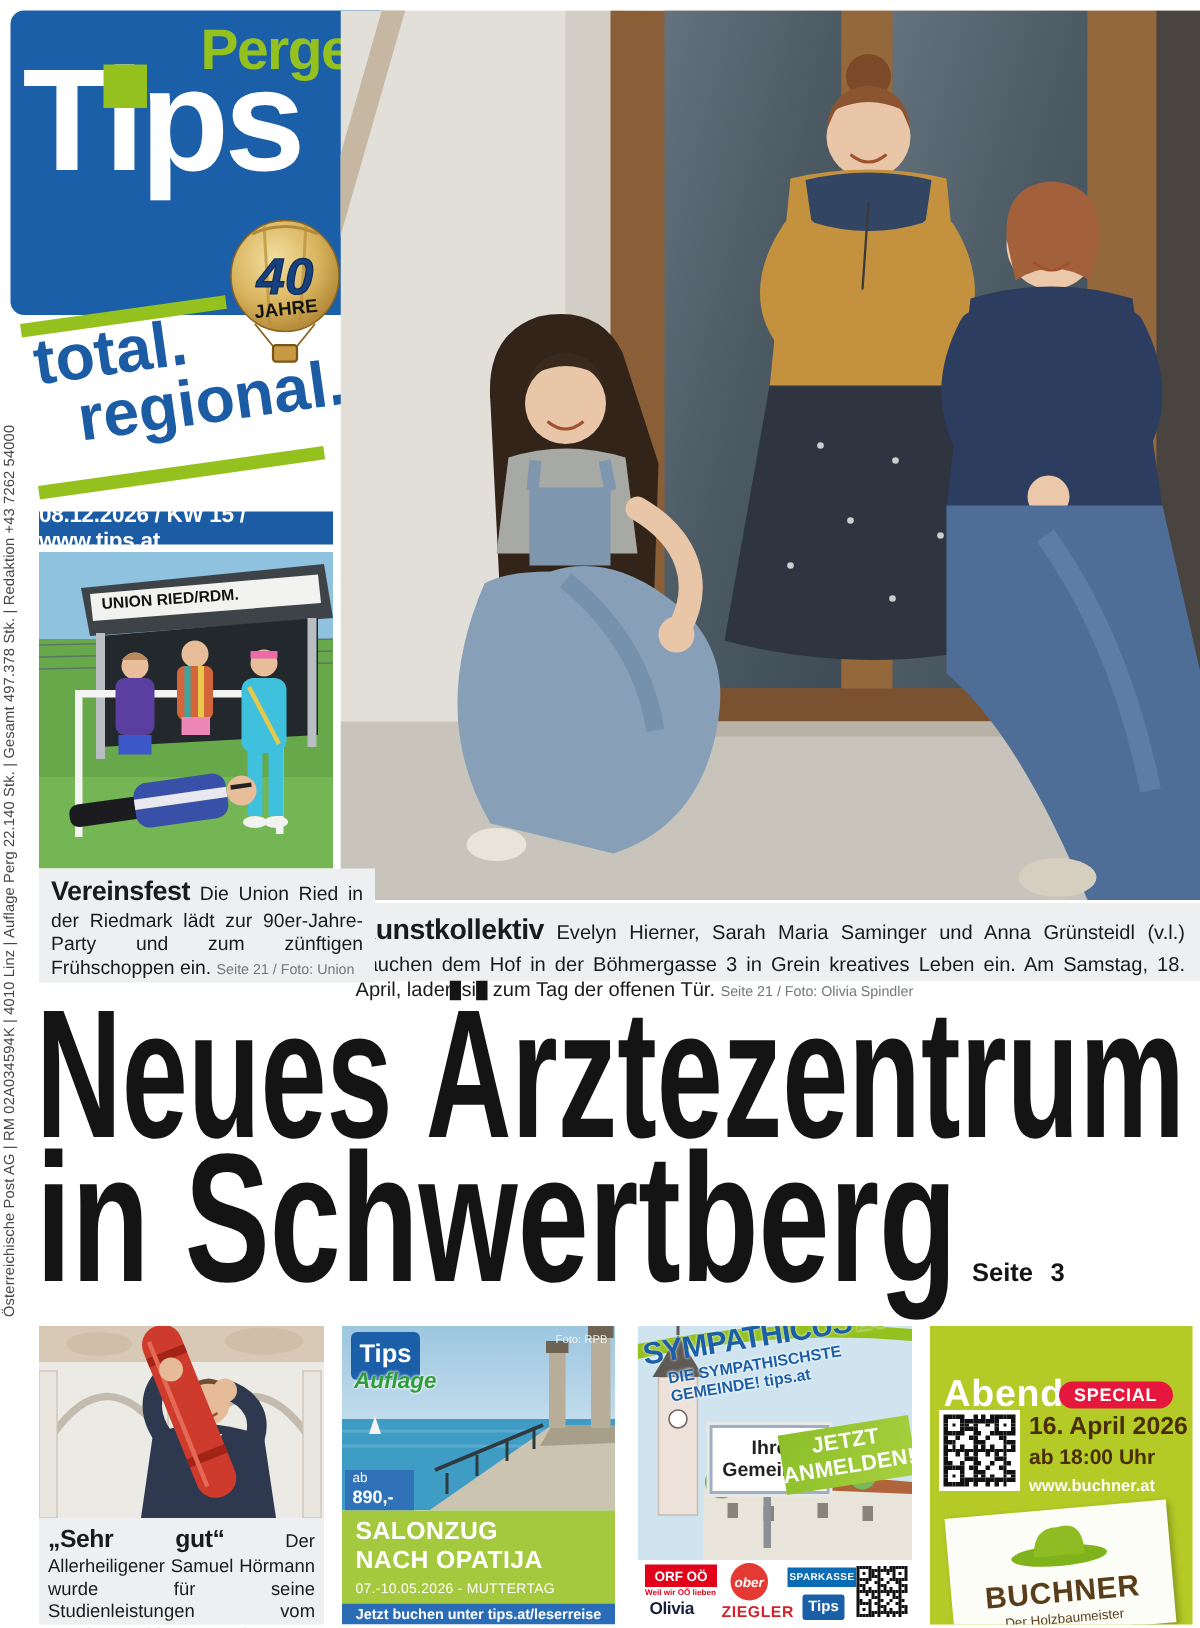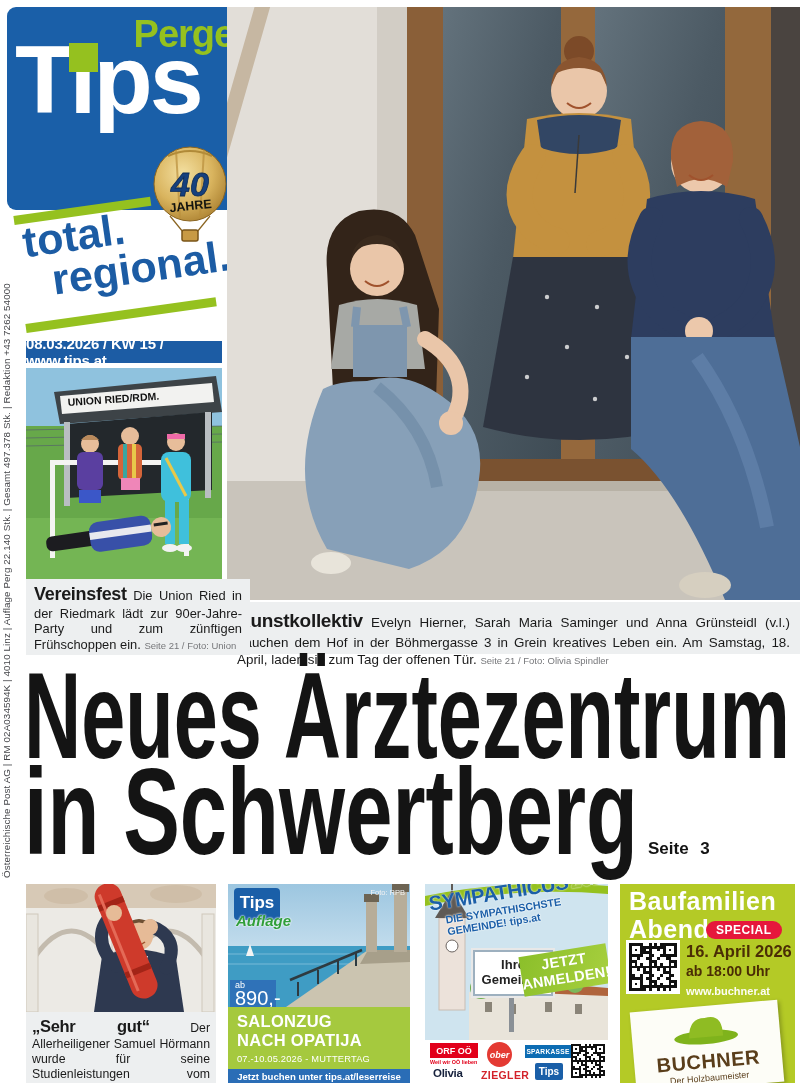--- a/index.html
+++ b/index.html
@@ -52,21 +52,21 @@
   .ad{overflow:hidden;}
   .ad-reisen{left:228px;top:884px;width:182px;height:199px;background:#fff;}
   .reisen-photo{position:absolute;left:0;top:0;width:182px;height:123px;}
   .reisen-logo{position:absolute;left:6px;top:4px;width:46px;height:32px;background:#1a5fa8;border-radius:4px;
                color:#fff;font-weight:bold;font-size:17px;text-align:center;line-height:30px;}
   .reisen-logo2{position:absolute;left:8px;top:28px;color:#2f9e3a;font-weight:bold;font-style:italic;font-size:15px;
                 text-shadow:0 0 2px #fff,0 0 2px #fff;}
   .reisen-credit{position:absolute;right:5px;top:4px;color:#f2f2f2;font-size:7.5px;}
   .reisen-price{position:absolute;left:2px;top:96px;width:46px;height:27px;background:#2f72b8;color:#fff;padding:1px 5px;box-sizing:border-box;}
   .reisen-price .ab{font-size:9px;line-height:9px;}
-  .reisen-price .pr{font-size:20px;font-weight:normal;line-height:16px;}
+  .reisen-price .pr{font-size:12px;font-weight:bold;line-height:16px;}
   .reisen-green{position:absolute;left:0;top:123px;width:182px;height:62px;background:#a5c93e;color:#fff;padding:5px 9px;box-sizing:border-box;}
   .reisen-green .t{font-weight:bold;font-size:16.5px;line-height:1.18;letter-spacing:.3px;}
   .reisen-green .d{font-weight:normal;font-size:9.3px;margin-top:3px;letter-spacing:.2px;}
   .reisen-cta{position:absolute;left:0;top:185px;width:182px;height:14px;background:#2a6db6;color:#fff;
               font-weight:bold;font-size:9.6px;display:flex;align-items:center;justify-content:center;}
 
   .ad-symp{left:425px;top:884px;width:183px;height:199px;background:#fff;}
   .symp-photo{position:absolute;left:0;top:0;width:183px;height:156px;}
   .symp-head{position:absolute;left:2px;top:8px;width:180px;transform:rotate(-9deg);transform-origin:left top;}
   .symp-title{font-weight:bold;font-size:20.5px;color:#1b5fa8;letter-spacing:-.5px;text-shadow:0 0 2px #fff;}
@@ -140,21 +140,21 @@
     <text x="41" y="64" text-anchor="middle" font-size="12.5" font-weight="bold" fill="#14140f" transform="rotate(-6 41 64)">JAHRE</text>
   </svg>
 
   <div class="abs gbar gbar1"></div>
   <div class="abs slogan">
     <div class="l1">total.</div>
     <div class="l2">regional.</div>
   </div>
   <div class="abs gbar gbar2"></div>
 
-  <div class="abs datebar">08.03.2026 / KW 15 / www.tips.at</div>
+  <div class="abs datebar">08.12.2026 / KW 15 / www.tips.at</div>
 
   <div class="abs imprint">Österreichische Post AG | RM 02A034594K | 4010 Linz | Auflage Perg 22.140 Stk. | Gesamt 497.378 Stk. | Redaktion +43 7262 54000</div>
 
   <svg class="abs lead-photo" viewBox="0 0 573 593" preserveAspectRatio="none" role="img">
     <defs>
       <linearGradient id="glass" x1="0" y1="0" x2="1" y2="1">
         <stop offset="0" stop-color="#63727c"></stop>
           <stop offset=".5" stop-color="#4c5a64"></stop>
           <stop offset="1" stop-color="#3f4c55"></stop>
       </linearGradient>
@@ -685,21 +685,20 @@
           <div style="background: rgb(17, 17, 17);"></div>
           <div></div>
           <div style="background: rgb(17, 17, 17);"></div>
           <div></div>
           <div></div>
         </div>
     </div>
   </div>
 
   <div class="abs ad ad-buchner">
-    <div class="bu-t1">Baufamilien</div>
     <div class="bu-t2">Abend</div>
     <div class="bu-badge">SPECIAL</div>
     <div class="qr bu-qr" style="display: grid; grid-template-columns: repeat(17, 1fr); grid-template-rows: repeat(17, 1fr);">
         <div style="background: rgb(17, 17, 17);"></div>
         <div style="background: rgb(17, 17, 17);"></div>
         <div style="background: rgb(17, 17, 17);"></div>
         <div style="background: rgb(17, 17, 17);"></div>
         <div style="background: rgb(17, 17, 17);"></div>
         <div></div>
         <div></div>

